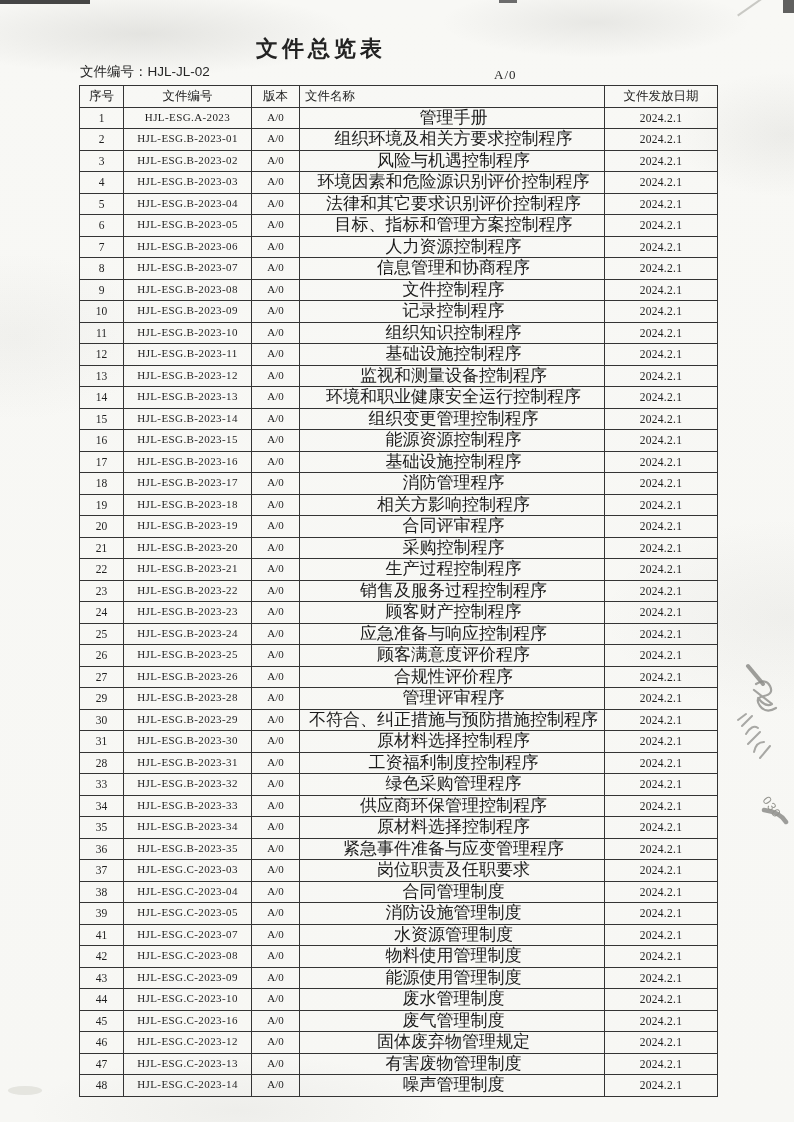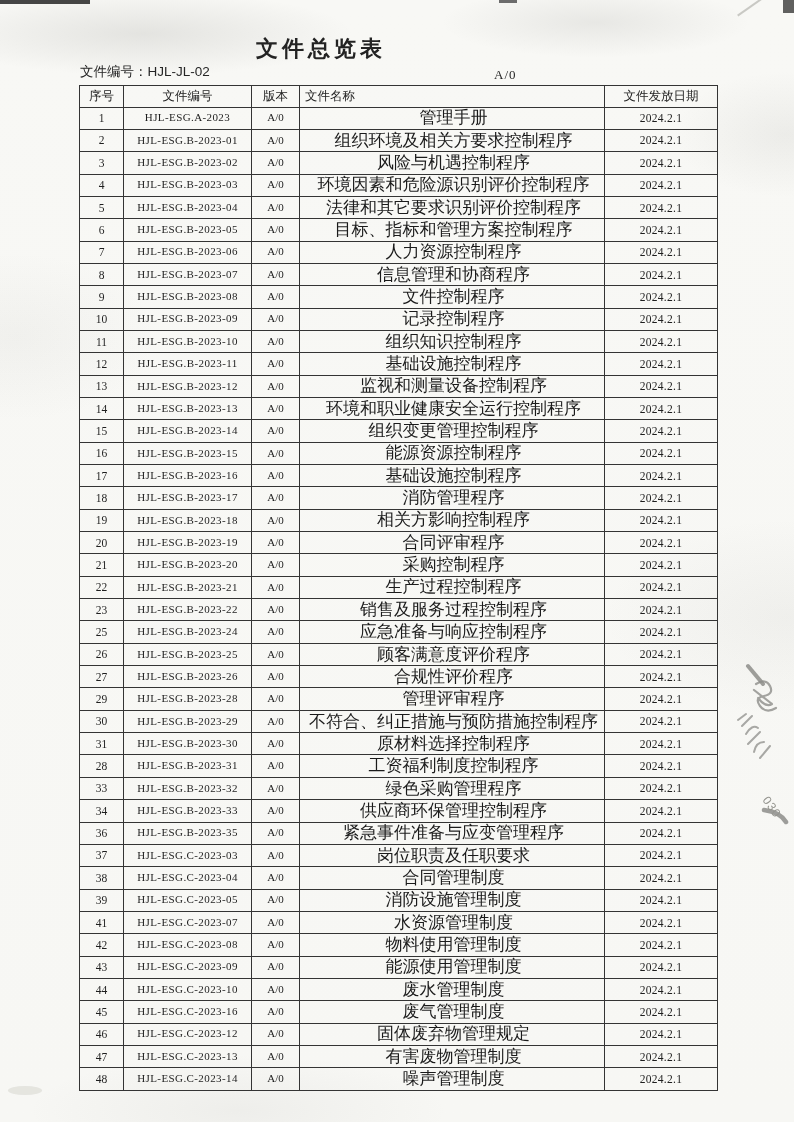--- a/index.html
+++ b/index.html
@@ -247,20 +247,27 @@
     <td class="cell-date">2024.2.1</td>
   </tr>
       <tr>
     <td class="cell-seq">23</td>
     <td class="cell-code">HJL-ESG.B-2023-22</td>
     <td class="cell-version">A/0</td>
     <td class="cell-name">销售及服务过程控制程序</td>
     <td class="cell-date">2024.2.1</td>
   </tr>
       <tr>
+    <td class="cell-seq">24</td>
+    <td class="cell-code">HJL-ESG.B-2023-23</td>
+    <td class="cell-version">A/0</td>
+    <td class="cell-name">顾客财产控制程序</td>
+    <td class="cell-date">2024.2.1</td>
+  </tr>
+      <tr>
     <td class="cell-seq">25</td>
     <td class="cell-code">HJL-ESG.B-2023-24</td>
     <td class="cell-version">A/0</td>
     <td class="cell-name">应急准备与响应控制程序</td>
     <td class="cell-date">2024.2.1</td>
   </tr>
       <tr>
     <td class="cell-seq">26</td>
     <td class="cell-code">HJL-ESG.B-2023-25</td>
     <td class="cell-version">A/0</td>
@@ -307,20 +314,27 @@
     <td class="cell-code">HJL-ESG.B-2023-32</td>
     <td class="cell-version">A/0</td>
     <td class="cell-name">绿色采购管理程序</td>
     <td class="cell-date">2024.2.1</td>
   </tr>
       <tr>
     <td class="cell-seq">34</td>
     <td class="cell-code">HJL-ESG.B-2023-33</td>
     <td class="cell-version">A/0</td>
     <td class="cell-name">供应商环保管理控制程序</td>
+    <td class="cell-date">2024.2.1</td>
+  </tr>
+      <tr>
+    <td class="cell-seq">35</td>
+    <td class="cell-code">HJL-ESG.B-2023-34</td>
+    <td class="cell-version">A/0</td>
+    <td class="cell-name">原材料选择控制程序</td>
     <td class="cell-date">2024.2.1</td>
   </tr>
       <tr>
     <td class="cell-seq">36</td>
     <td class="cell-code">HJL-ESG.B-2023-35</td>
     <td class="cell-version">A/0</td>
     <td class="cell-name">紧急事件准备与应变管理程序</td>
     <td class="cell-date">2024.2.1</td>
   </tr>
       <tr>

